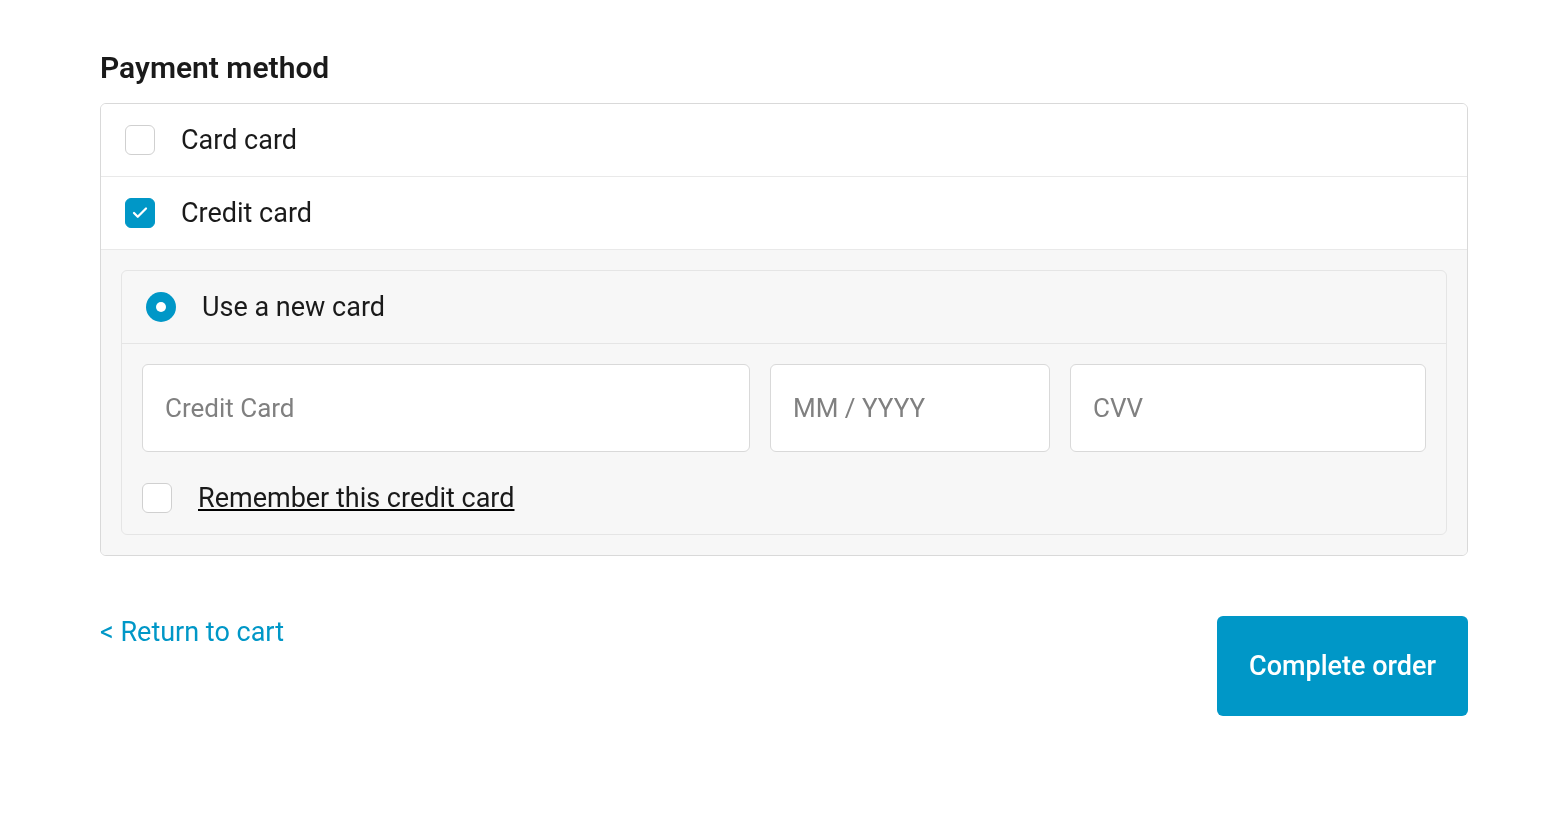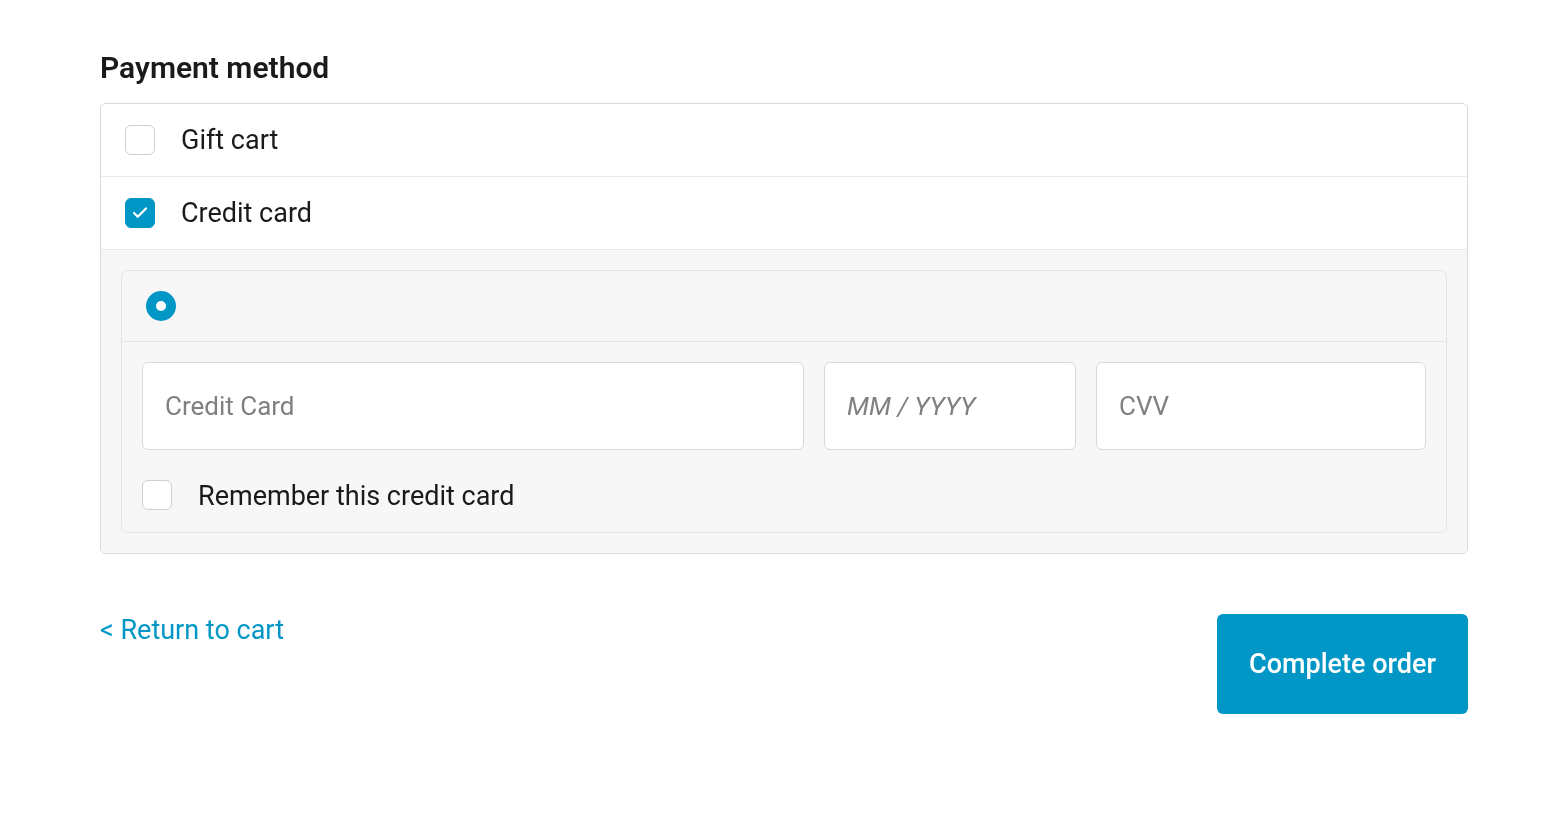--- a/index.html
+++ b/index.html
@@ -114,30 +114,30 @@
       color: #1a1a1a;
       font-family: inherit;
     }
     .text-input::placeholder {
       color: #808080;
     }
     .input-card-number {
       flex: 1;
     }
     .input-expiry {
-      width: 252px;
-      font-style: italic;
+      width: 280px;
     }
     .input-cvv {
-      width: 330px;
+      width: 356px;
     }
     .remember-row {
       display: flex;
-      align-items: flex-start;
-      cursor: pointer;
+      align-items: center;
+      cursor: pointer;
+      text-decoration: underline;
     }
     .remember-checkbox {
       width: 30px;
       height: 30px;
       border: 1px solid #d0d0d0;
       border-radius: 6px;
       margin-right: 26px;
       background: #fff;
       flex-shrink: 0;
     }
@@ -172,38 +172,39 @@
 </head>
 <body>
 
 <h2 class="section-title">Payment method</h2>
 
 <div class="payment-container">
   <div class="payment-option">
     <div class="checkbox">
       
     </div>
-    <span class="option-label">Gift cart</span>
+    <span class="option-label">Card card</span>
   </div>
 
   <div class="payment-option">
     <div class="checkbox checked">
       <svg viewBox="0 0 24 24" fill="none" stroke="#fff" stroke-width="3" stroke-linecap="round" stroke-linejoin="round">
           <polyline points="20 6 9 17 4 12"></polyline>
         </svg>
     </div>
     <span class="option-label">Credit card</span>
   </div>
 
   <div class="card-panel">
     <div class="card-inner">
       <div class="card-header">
         <div class="radio selected">
           <div class="radio-dot"></div>
         </div>
+        <span class="option-label">Use a new card</span>
       </div>
       <div class="card-body">
         <div class="input-row">
           <input type="text" class="text-input input-card-number" placeholder="Credit Card" style="">
           <input type="text" class="text-input input-expiry" placeholder="MM / YYYY" style="">
           <input type="text" class="text-input input-cvv" placeholder="CVV" style="">
         </div>
         <div class="remember-row">
           <div class="remember-checkbox"></div>
           <span class="remember-label">Remember this credit card</span>

